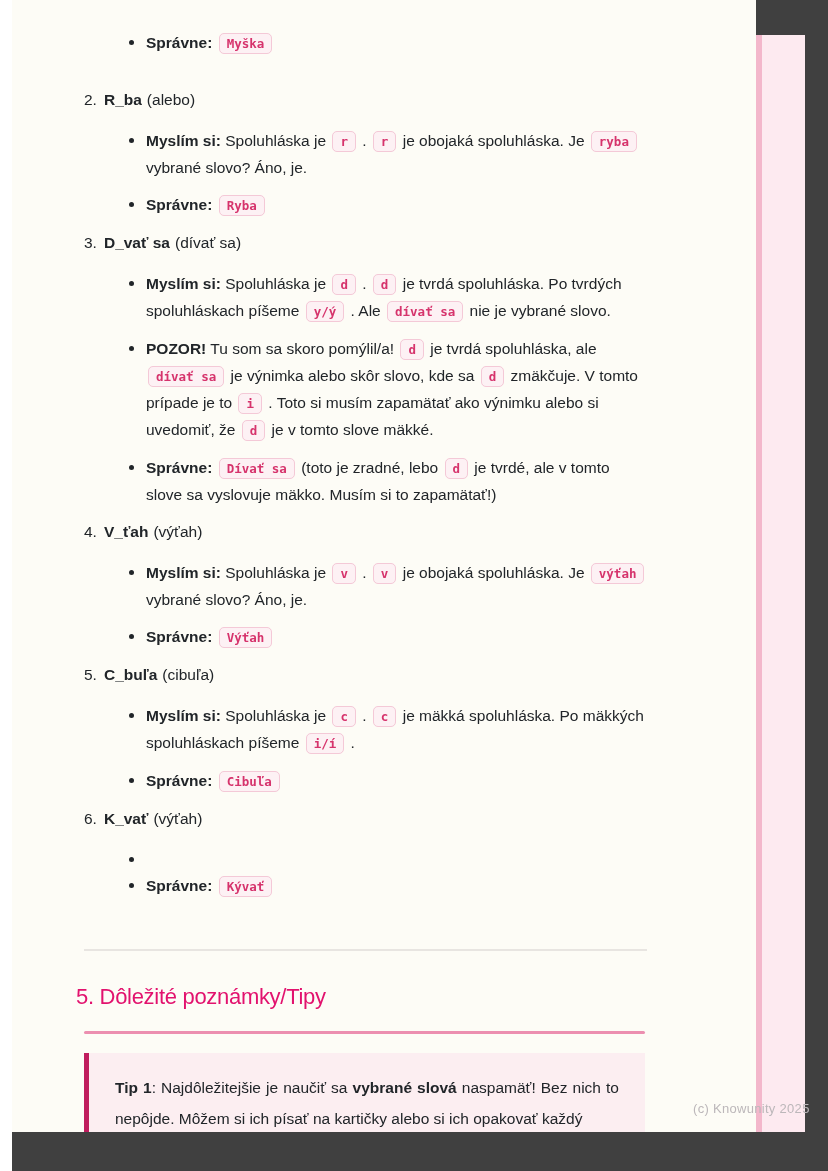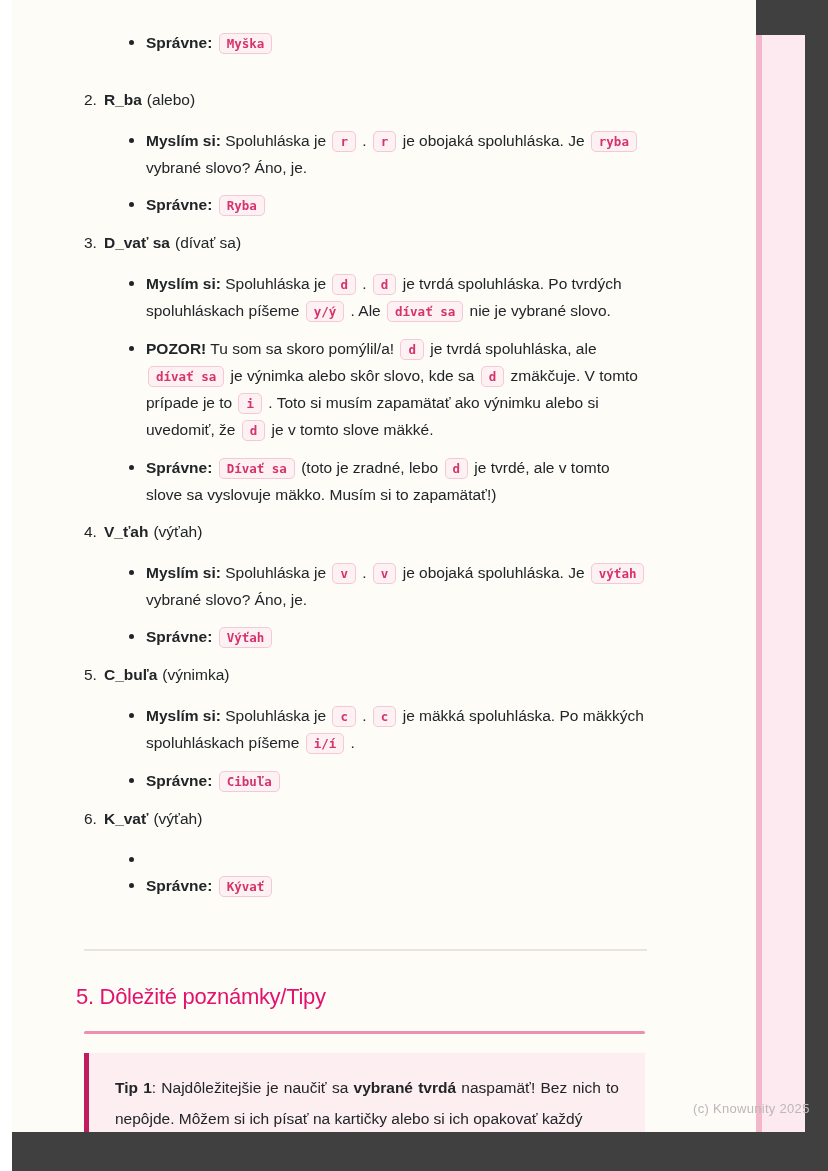--- a/index.html
+++ b/index.html
@@ -82,21 +82,21 @@
                 <span class="dot"></span>
                 <div class="btext"><strong class="b">Myslím si:</strong><span> Spoluhláska je </span><code class="chip">v</code><span> . </span><code class="chip">v</code><span> je obojaká spoluhláska. Je </span><code class="chip">výťah</code><span> vybrané slovo? Áno, je.</span></div>
               </div>
               <div class="bullet">
                 <span class="dot"></span>
                 <div class="btext"><strong class="b">Správne:</strong><span> </span><code class="chip">Výťah</code></div>
               </div>
             </div>
           </div>
           <div class="item">
-            <div class="item-header"><span class="item-num">5.</span><span class="item-title">C_buľa</span><span class="item-hint">(výnimka)</span></div>
+            <div class="item-header"><span class="item-num">5.</span><span class="item-title">C_buľa</span><span class="item-hint">(cibuľa)</span></div>
             <div>
               <div class="bullet">
                 <span class="dot"></span>
                 <div class="btext"><strong class="b">Myslím si:</strong><span> Spoluhláska je </span><code class="chip">c</code><span> . </span><code class="chip">c</code><span> je mäkká spoluhláska. Po mäkkých spoluhláskach píšeme </span><code class="chip">i/í</code><span> .</span></div>
               </div>
               <div class="bullet">
                 <span class="dot"></span>
                 <div class="btext"><strong class="b">Správne:</strong><span> </span><code class="chip">Cibuľa</code></div>
               </div>
             </div>
@@ -112,19 +112,19 @@
                 <div class="btext"><strong class="b">Správne:</strong><span> </span><code class="chip">Kývať</code></div>
               </div>
             </div>
           </div>
         </div>
     </div>
     <div class="divider"></div>
     <div class="heading">5. Dôležité poznámky/Tipy</div>
     <div class="h-underline"></div>
     <div class="tip">
-      <span id="tip-text"><strong class="b">Tip 1</strong><span>: Najdôležitejšie je naučiť sa </span><strong class="b">vybrané tvrdá</strong><span> naspamäť! Bez nich to nepôjde. Môžem si ich písať na kartičky alebo si ich opakovať každý</span></span>
+      <span id="tip-text"><strong class="b">Tip 1</strong><span>: Najdôležitejšie je naučiť sa </span><strong class="b">vybrané slová</strong><span> naspamäť! Bez nich to nepôjde. Môžem si ich písať na kartičky alebo si ich opakovať každý</span></span>
     </div>
   </div>
   <div class="accent-border"></div>
   <div class="accent-strip"></div>
   <div class="watermark">(c) Knowunity 2025</div>
 </div>
 
 </body></html>

